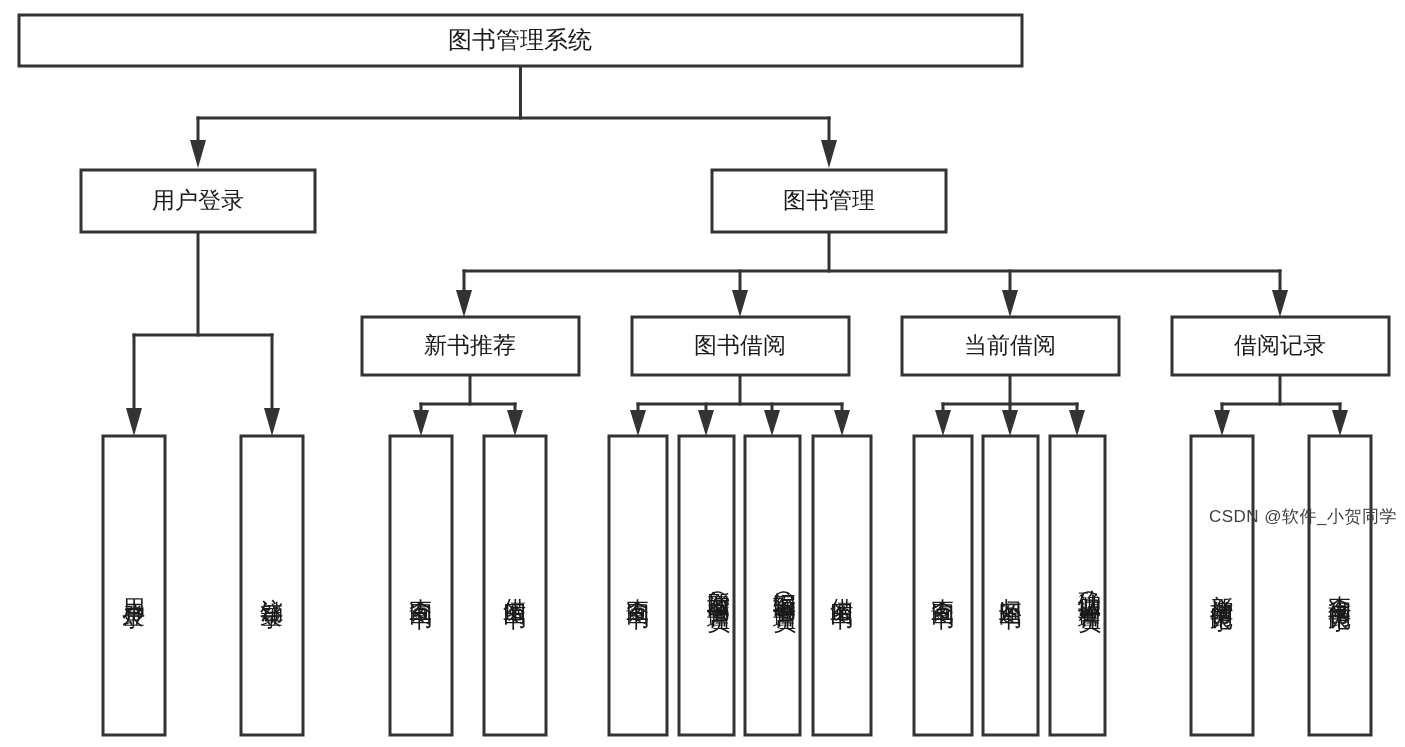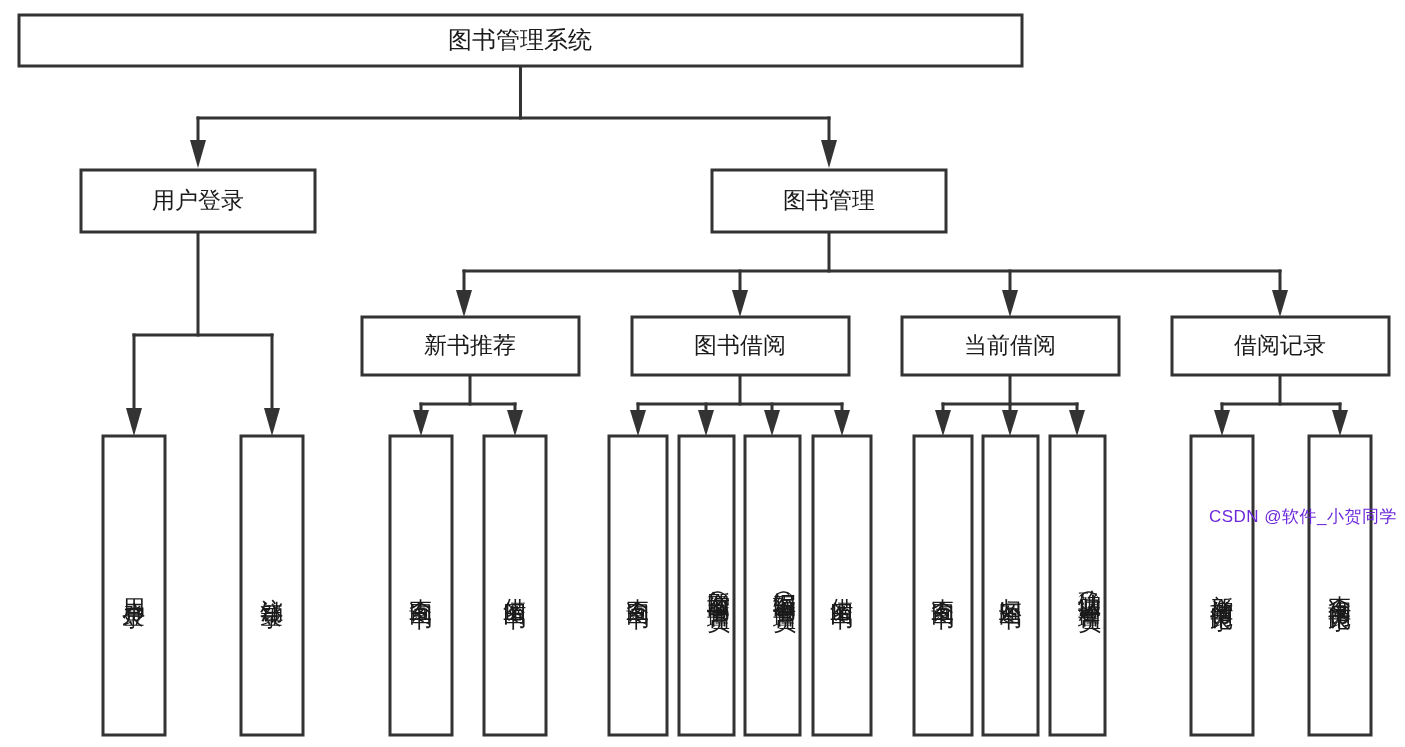--- a/index.html
+++ b/index.html
@@ -68,21 +68,21 @@
     white-space: nowrap;
     text-align: center;
     pointer-events: none;
   }
   .watermark {
     position: absolute;
     right: 8px;
     bottom: 6px;
     font-family: "Liberation Sans", "DejaVu Sans", sans-serif;
     font-size: 17px;
-    color: #6d28d9;
+    color: #404040;
     letter-spacing: 0.5px;
     white-space: nowrap;
   }
 </style>
 </head>
 <body>
 
 <div id="diagram-root">
 
   <svg class="flow" viewBox="0 0 1405 747" xmlns="http://www.w3.org/2000/svg">

